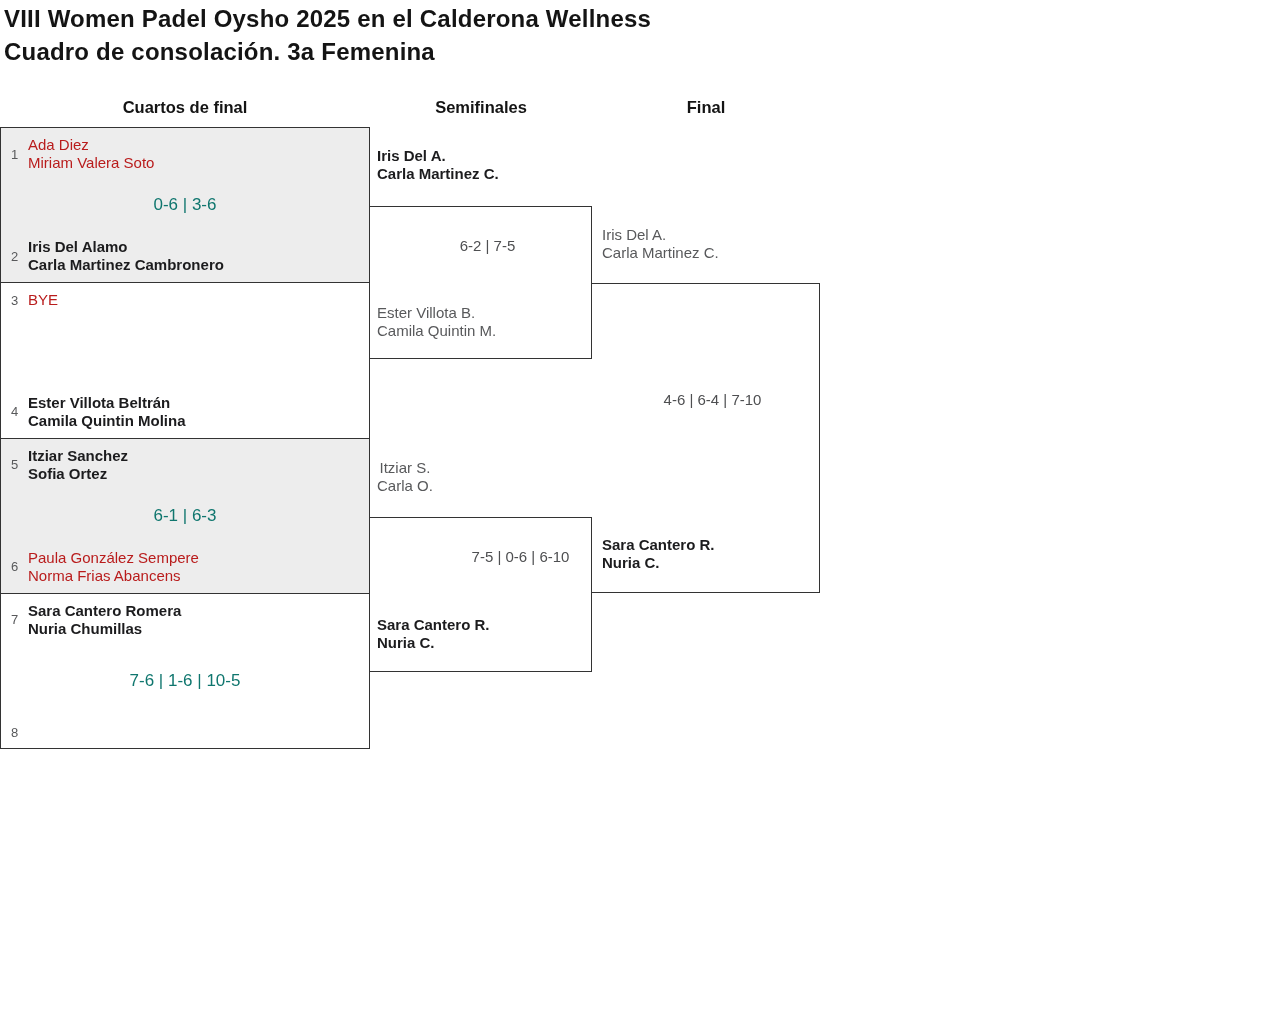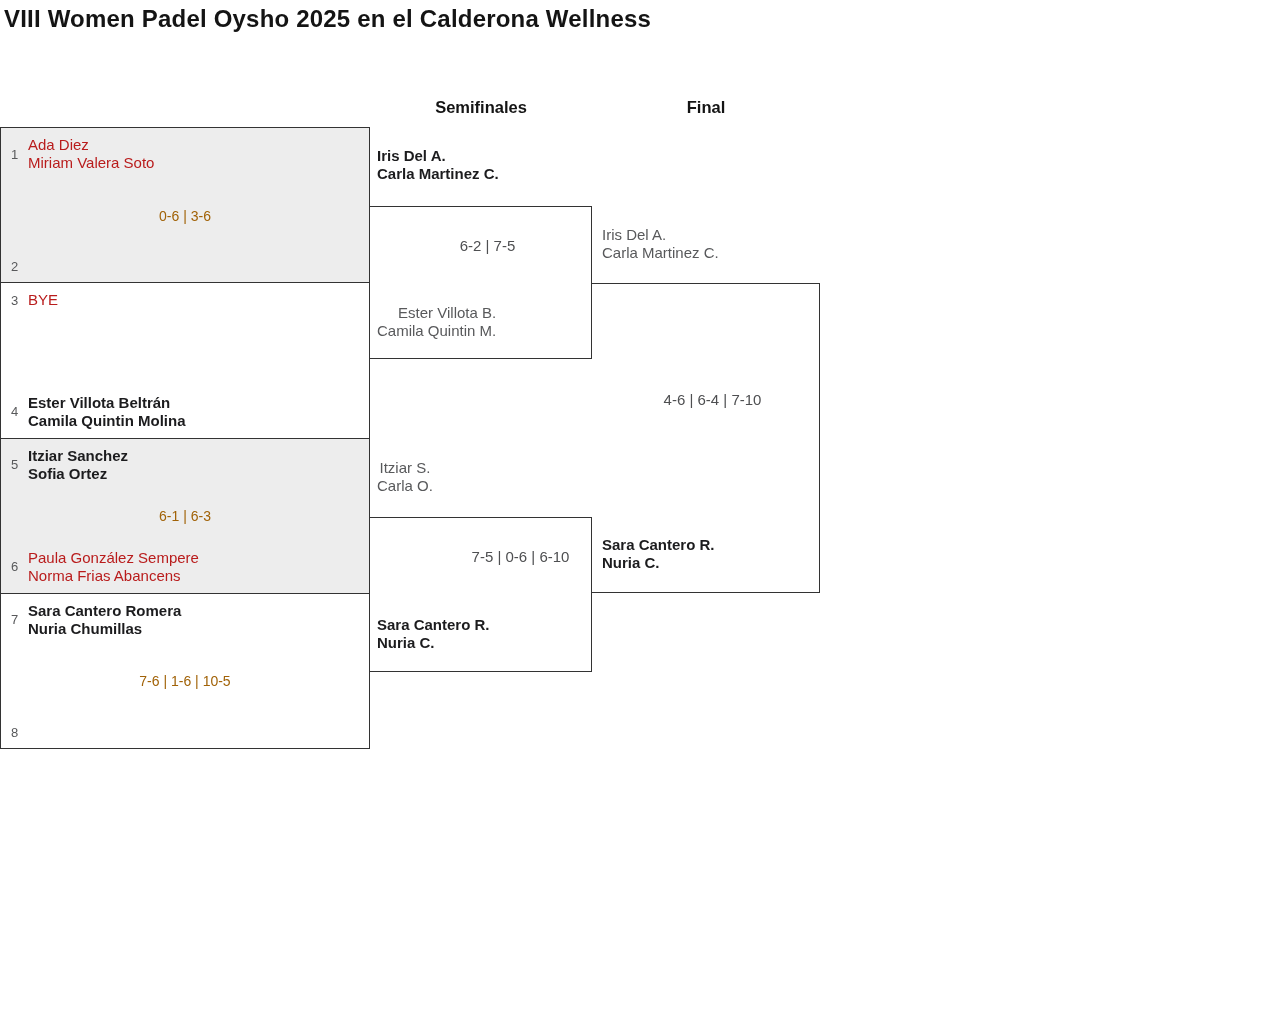--- a/index.html
+++ b/index.html
@@ -45,70 +45,76 @@
   .qf-box { flex:1 1 0; display:flex; flex-direction:column; justify-content:space-between; }
   .qf-box:not(:last-child) { border-bottom:1px solid #333333; }
   .qf-box.alt { background:#ededed; }
 
   .team-row { display:flex; align-items:center; }
   .team-row.top    { padding:8px 8px 0 0; }
   .team-row.bottom { padding:0 8px 8px 0; }
   .seed { flex:0 0 27px; text-align:center; font-size:13px; color:#58595b; }
   .names { font-size:15px; line-height:18px; color:#b91c1c; }
   .names.winner { color:#1c1c1e; font-weight:700; }
-  .qf-score { text-align:center; font-size:14px; line-height:18px; color:#a16207; }
+  .qf-score { text-align:center; font-size:17px; line-height:18px; color:#0f766e; }
 
   
   .match-open {
     position:absolute; border:1px solid #333333; border-left:none; background:transparent;
   }
   .box-sf1   { left:370px; top:206px; width:222px; height:153px; }
   .box-sf2   { left:370px; top:517px; width:222px; height:155px; }
   .box-final { left:592px; top:283px; width:228px; height:310px; }
 
   .adv { position:absolute; font-size:15px; line-height:18px; color:#58595b; }
   .adv.winner { color:#1c1c1e; font-weight:700; }
   .adv.sf1-t1 { left:377px; top:147px; }
-  .adv.sf1-t2 { left:377px; top:304px;text-align:right; }
+  .adv.sf1-t2 { left:377px; top:304px; }
   .adv.sf2-t1 { left:377px; top:459px;text-align:center; }
   .adv.sf2-t2 { left:377px; top:616px; }
   .adv.fin-t1 { left:602px; top:226px; }
   .adv.fin-t2 { left:602px; top:536px; }
 
   .open-score { position:absolute; text-align:center; font-size:15px; color:#4e4f51;padding-left:13px; }
   .open-score.sf1 { left:370px; width:222px; top:237px; }
   .open-score.sf2 { left:370px; width:222px; top:548px;margin-left:33px; }
   .open-score.fin { left:592px; width:228px; top:391px; }
 </style>
 </head>
 <body>
 
 <div class="page">
 
   <div class="title">
     <div>VIII Women Padel Oysho 2025 en el Calderona Wellness</div>
-  </div>
-
-
+    <div>Cuadro de consolación. 3a Femenina</div>
+  </div>
+
+
+  <div class="col-head c1">Cuartos de final</div>
   <div class="col-head c2">Semifinales</div>
   <div class="col-head c3">Final</div>
 
   <div class="qf-col">
 
     <div class="qf-box alt">
       <div class="team-row top">
         <span class="seed">1</span>
         <div class="names">
           <div class="auto-hide">Ada Diez</div>
           <div class="auto-hide">Miriam Valera Soto</div>
         </div>
       </div>
       <div class="qf-score">0-6 | 3-6</div>
       <div class="team-row bottom">
         <span class="seed">2</span>
+        <div class="names winner">
+          <div class="auto-hide">Iris Del Alamo</div>
+          <div class="auto-hide">Carla Martinez Cambronero</div>
+        </div>
       </div>
     </div>
 
     <div class="qf-box">
       <div class="team-row top">
         <span class="seed">3</span>
         <div class="names">
           <div class="auto-hide">BYE</div>
 
         </div>

